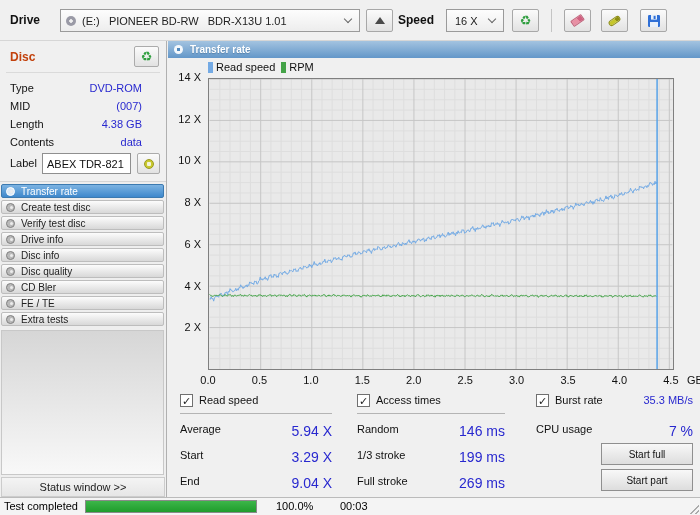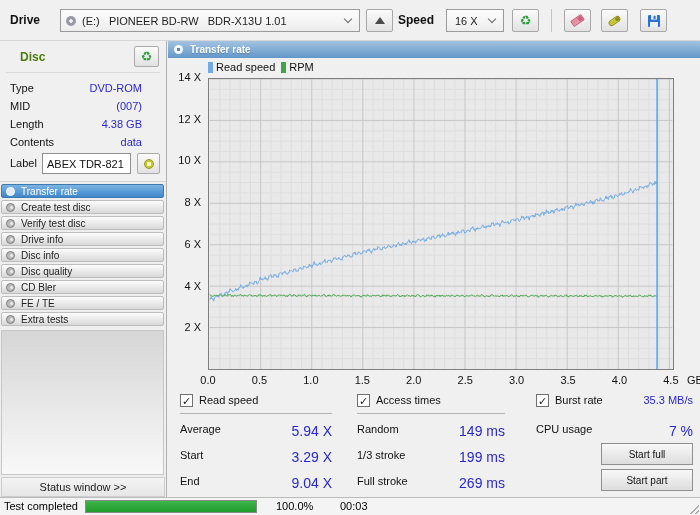--- a/index.html
+++ b/index.html
@@ -15,21 +15,21 @@
   .tri-eject { width:0; height:0; border-left:5px solid transparent; border-right:5px solid transparent; border-bottom:7px solid #4a4a4a; }
   .recycle { color:#2e9e3e; font-size:13px; line-height:1; }
   .vsep { position:absolute; left:551px; top:9px; width:1px; height:23px; background:#c4c4c4; }
   .drv-ico { width:10px; height:10px; border-radius:50%; background:radial-gradient(circle,#f0f0f0 0 1.5px,#9a9aa6 2px 100%); margin:0 6px 0 5px; flex:none; }
   .drv-text { white-space:pre; }
   .eraser { width:13px; height:7px; background:linear-gradient(90deg,#e890a4 60%,#d06080 60%); border:1px solid #c06078; border-radius:1px; transform:rotate(-35deg); }
   .marker { width:13px; height:6px; background:linear-gradient(90deg,#c6c62a 65%,#8f8f10 65%); border:1px solid #90901a; border-radius:3px; transform:rotate(-35deg); }
 
   
   #sidebar { position:absolute; left:0; top:41px; width:167px; height:456px; background:#f0f0f0; border-right:1px solid #b0b0b0; }
-  #disc-title { position:absolute; left:20px; top:9px; font-size:12px; font-weight:bold; color:#4d7c0f; }
+  #disc-title { position:absolute; left:10px; top:9px; font-size:12px; font-weight:bold; color:#c2410c; }
   #disc-refresh { position:absolute; right:7px; top:5px; width:25px; height:21px; display:flex; align-items:center; justify-content:center; background:linear-gradient(#fbfbfb,#e2e2e2); border:1px solid #ababab; border-radius:2px; }
   #disc-sep { position:absolute; left:6px; right:6px; top:31px; height:1px; background:#dadada; }
   #disc-rows { position:absolute; left:0; top:39px; width:151px; }
   .disc-row { position:relative; height:18px; }
   .disc-row .k { position:absolute; left:10px; top:2px; font-size:11px; color:#111; }
   .disc-row .v { position:absolute; right:9px; top:2px; font-size:11px; color:#2828cf; }
   #label-row { position:absolute; left:0; top:112px; width:167px; height:22px; }
   #label-row .k { position:absolute; left:10px; top:4px; font-size:11px; color:#111; }
   #label-input { position:absolute; left:42px; top:0; width:89px; height:21px; border:1px solid #8f8f8f; background:#fff; font-family:"Liberation Sans",sans-serif; font-size:11px; padding:0 4px; color:#111; }
   #label-btn { position:absolute; right:7px; top:0; width:23px; height:21px; display:flex; align-items:center; justify-content:center; background:linear-gradient(#fbfbfb,#e2e2e2); border:1px solid #ababab; border-radius:2px; }
@@ -335,21 +335,21 @@
           </div>
         </div>
         <div class="stat-col col1">
           <div class="chk-row">
             <span class="cb">✓</span>
             <span class="cb-label">Access times</span>
           </div>
           <div class="u-line"></div>
           <div class="srow" style="top: 30px;">
             <span class="k">Random</span>
-            <span class="v">149 ms</span>
+            <span class="v">146 ms</span>
           </div>
           <div class="srow" style="top: 56px;">
             <span class="k">1/3 stroke</span>
             <span class="v">199 ms</span>
           </div>
           <div class="srow" style="top: 82px;">
             <span class="k">Full stroke</span>
             <span class="v">269 ms</span>
           </div>
         </div>

